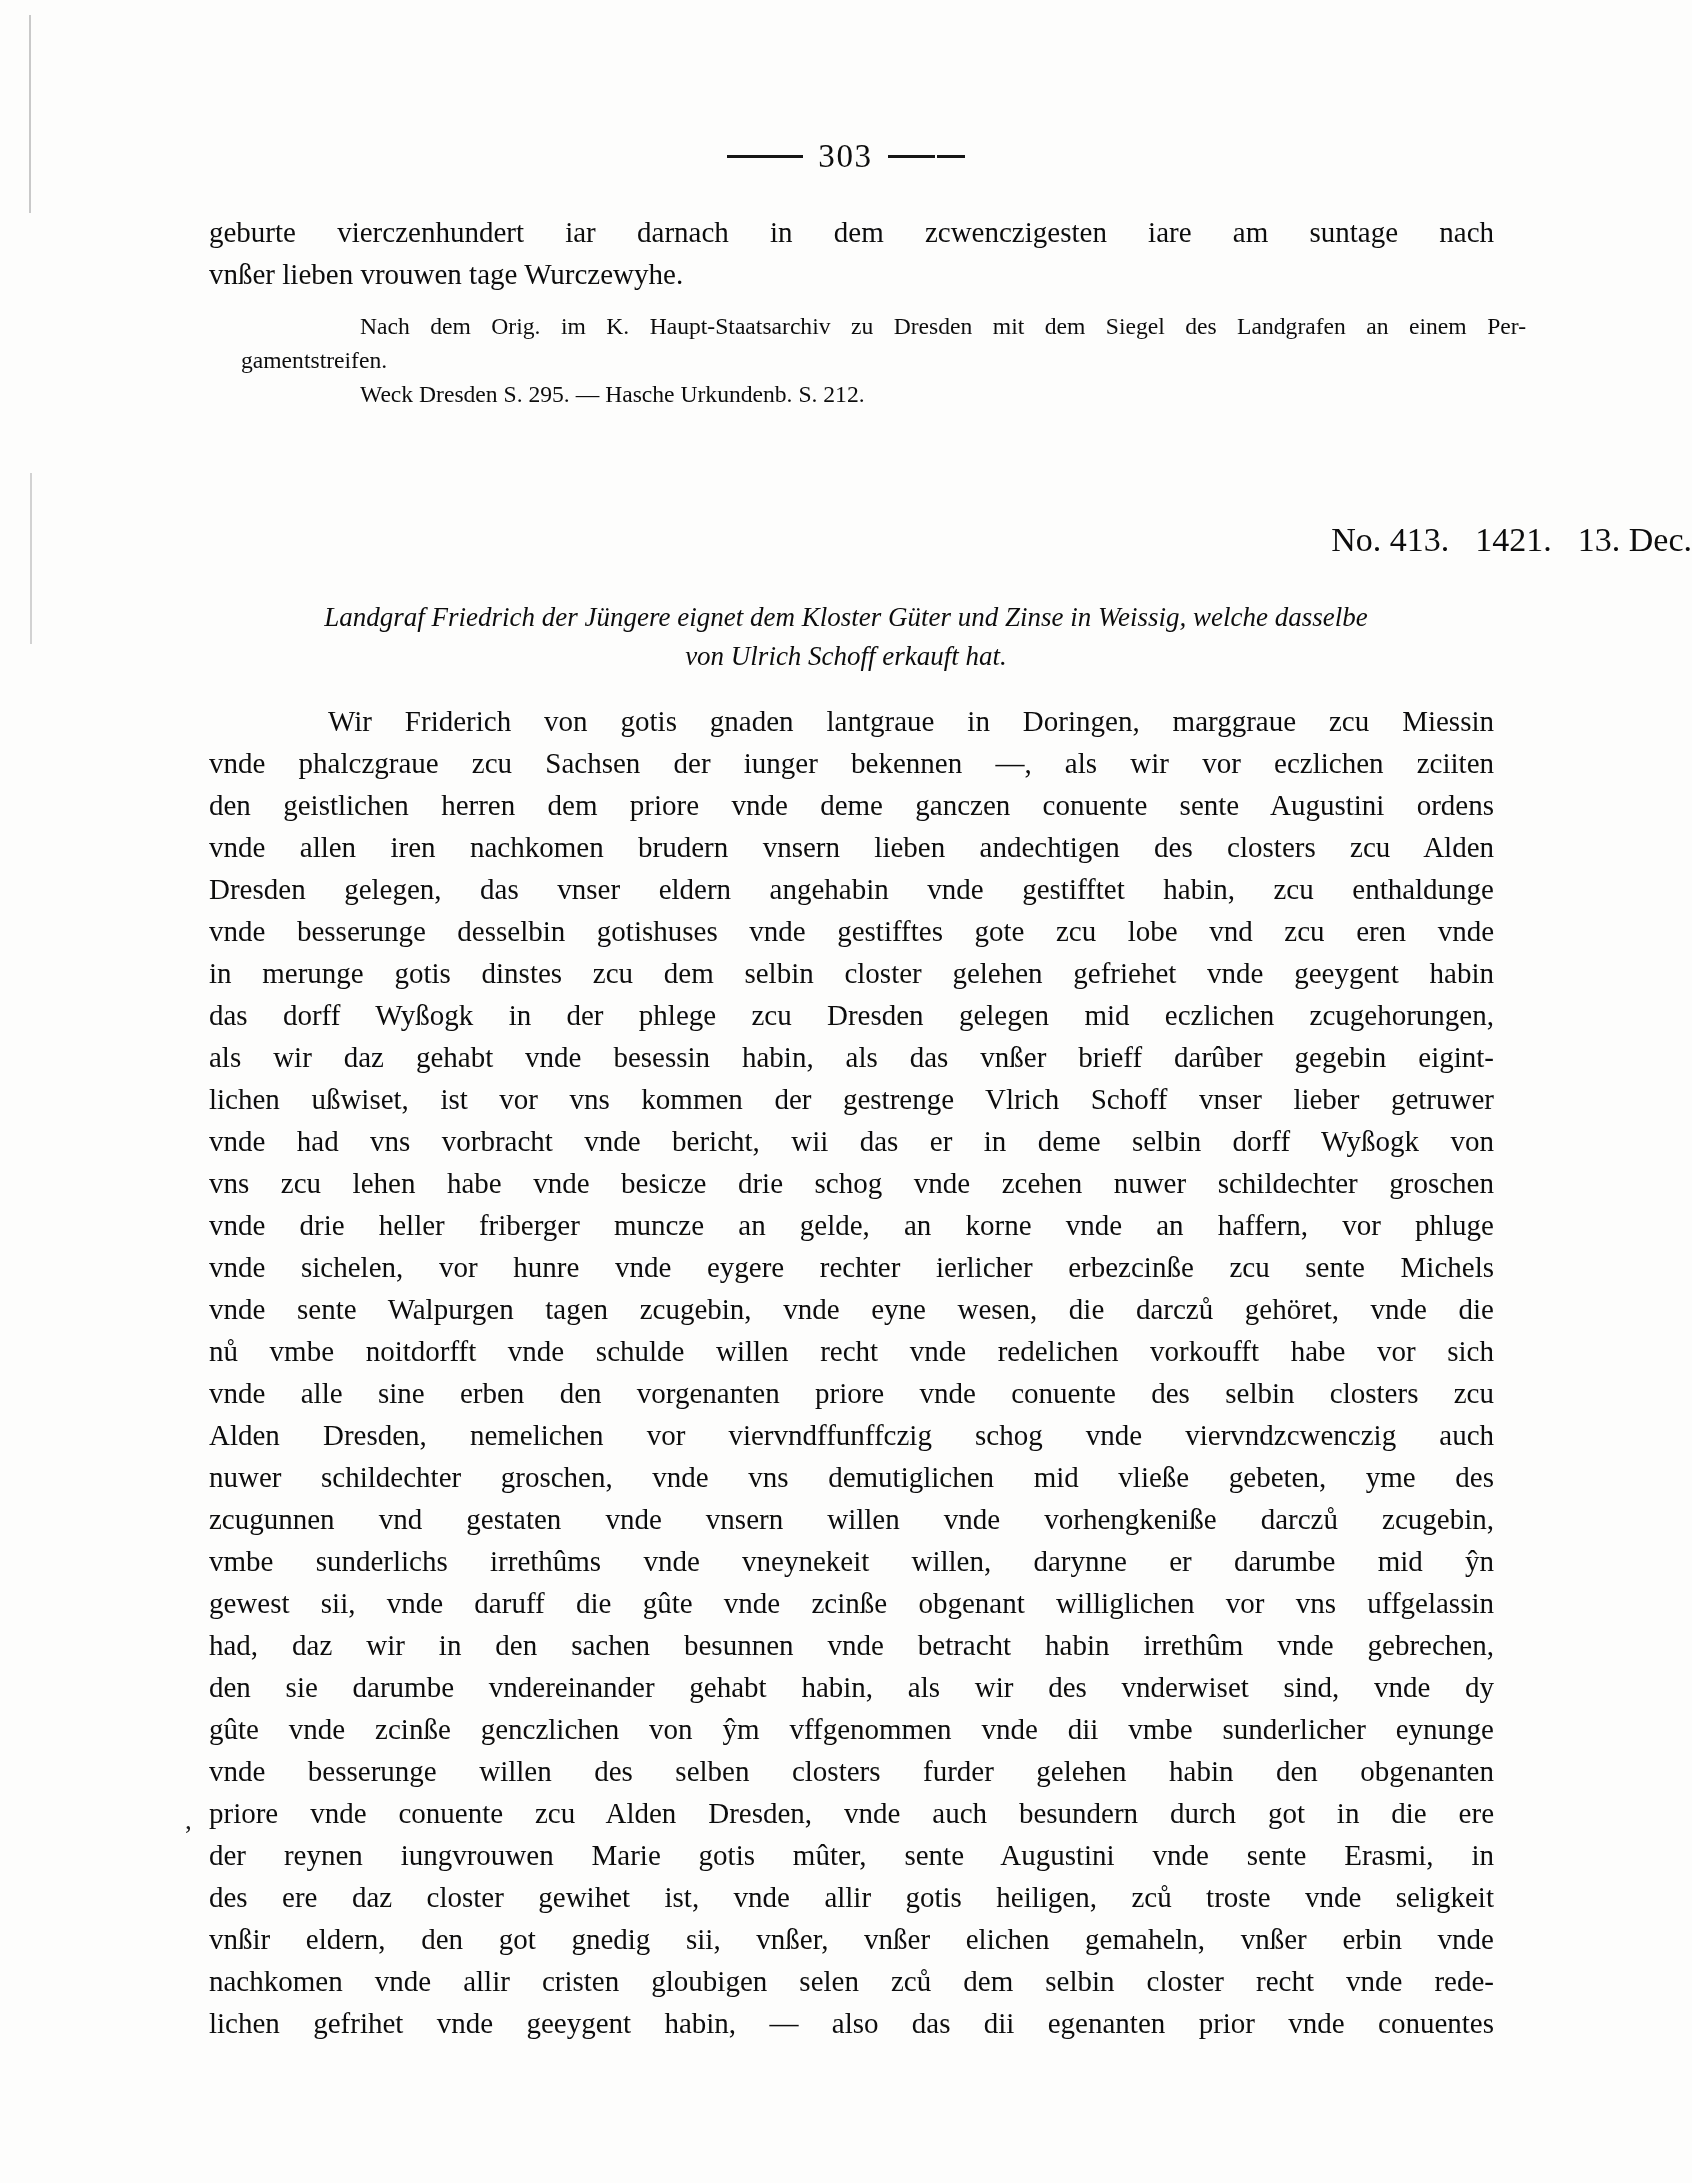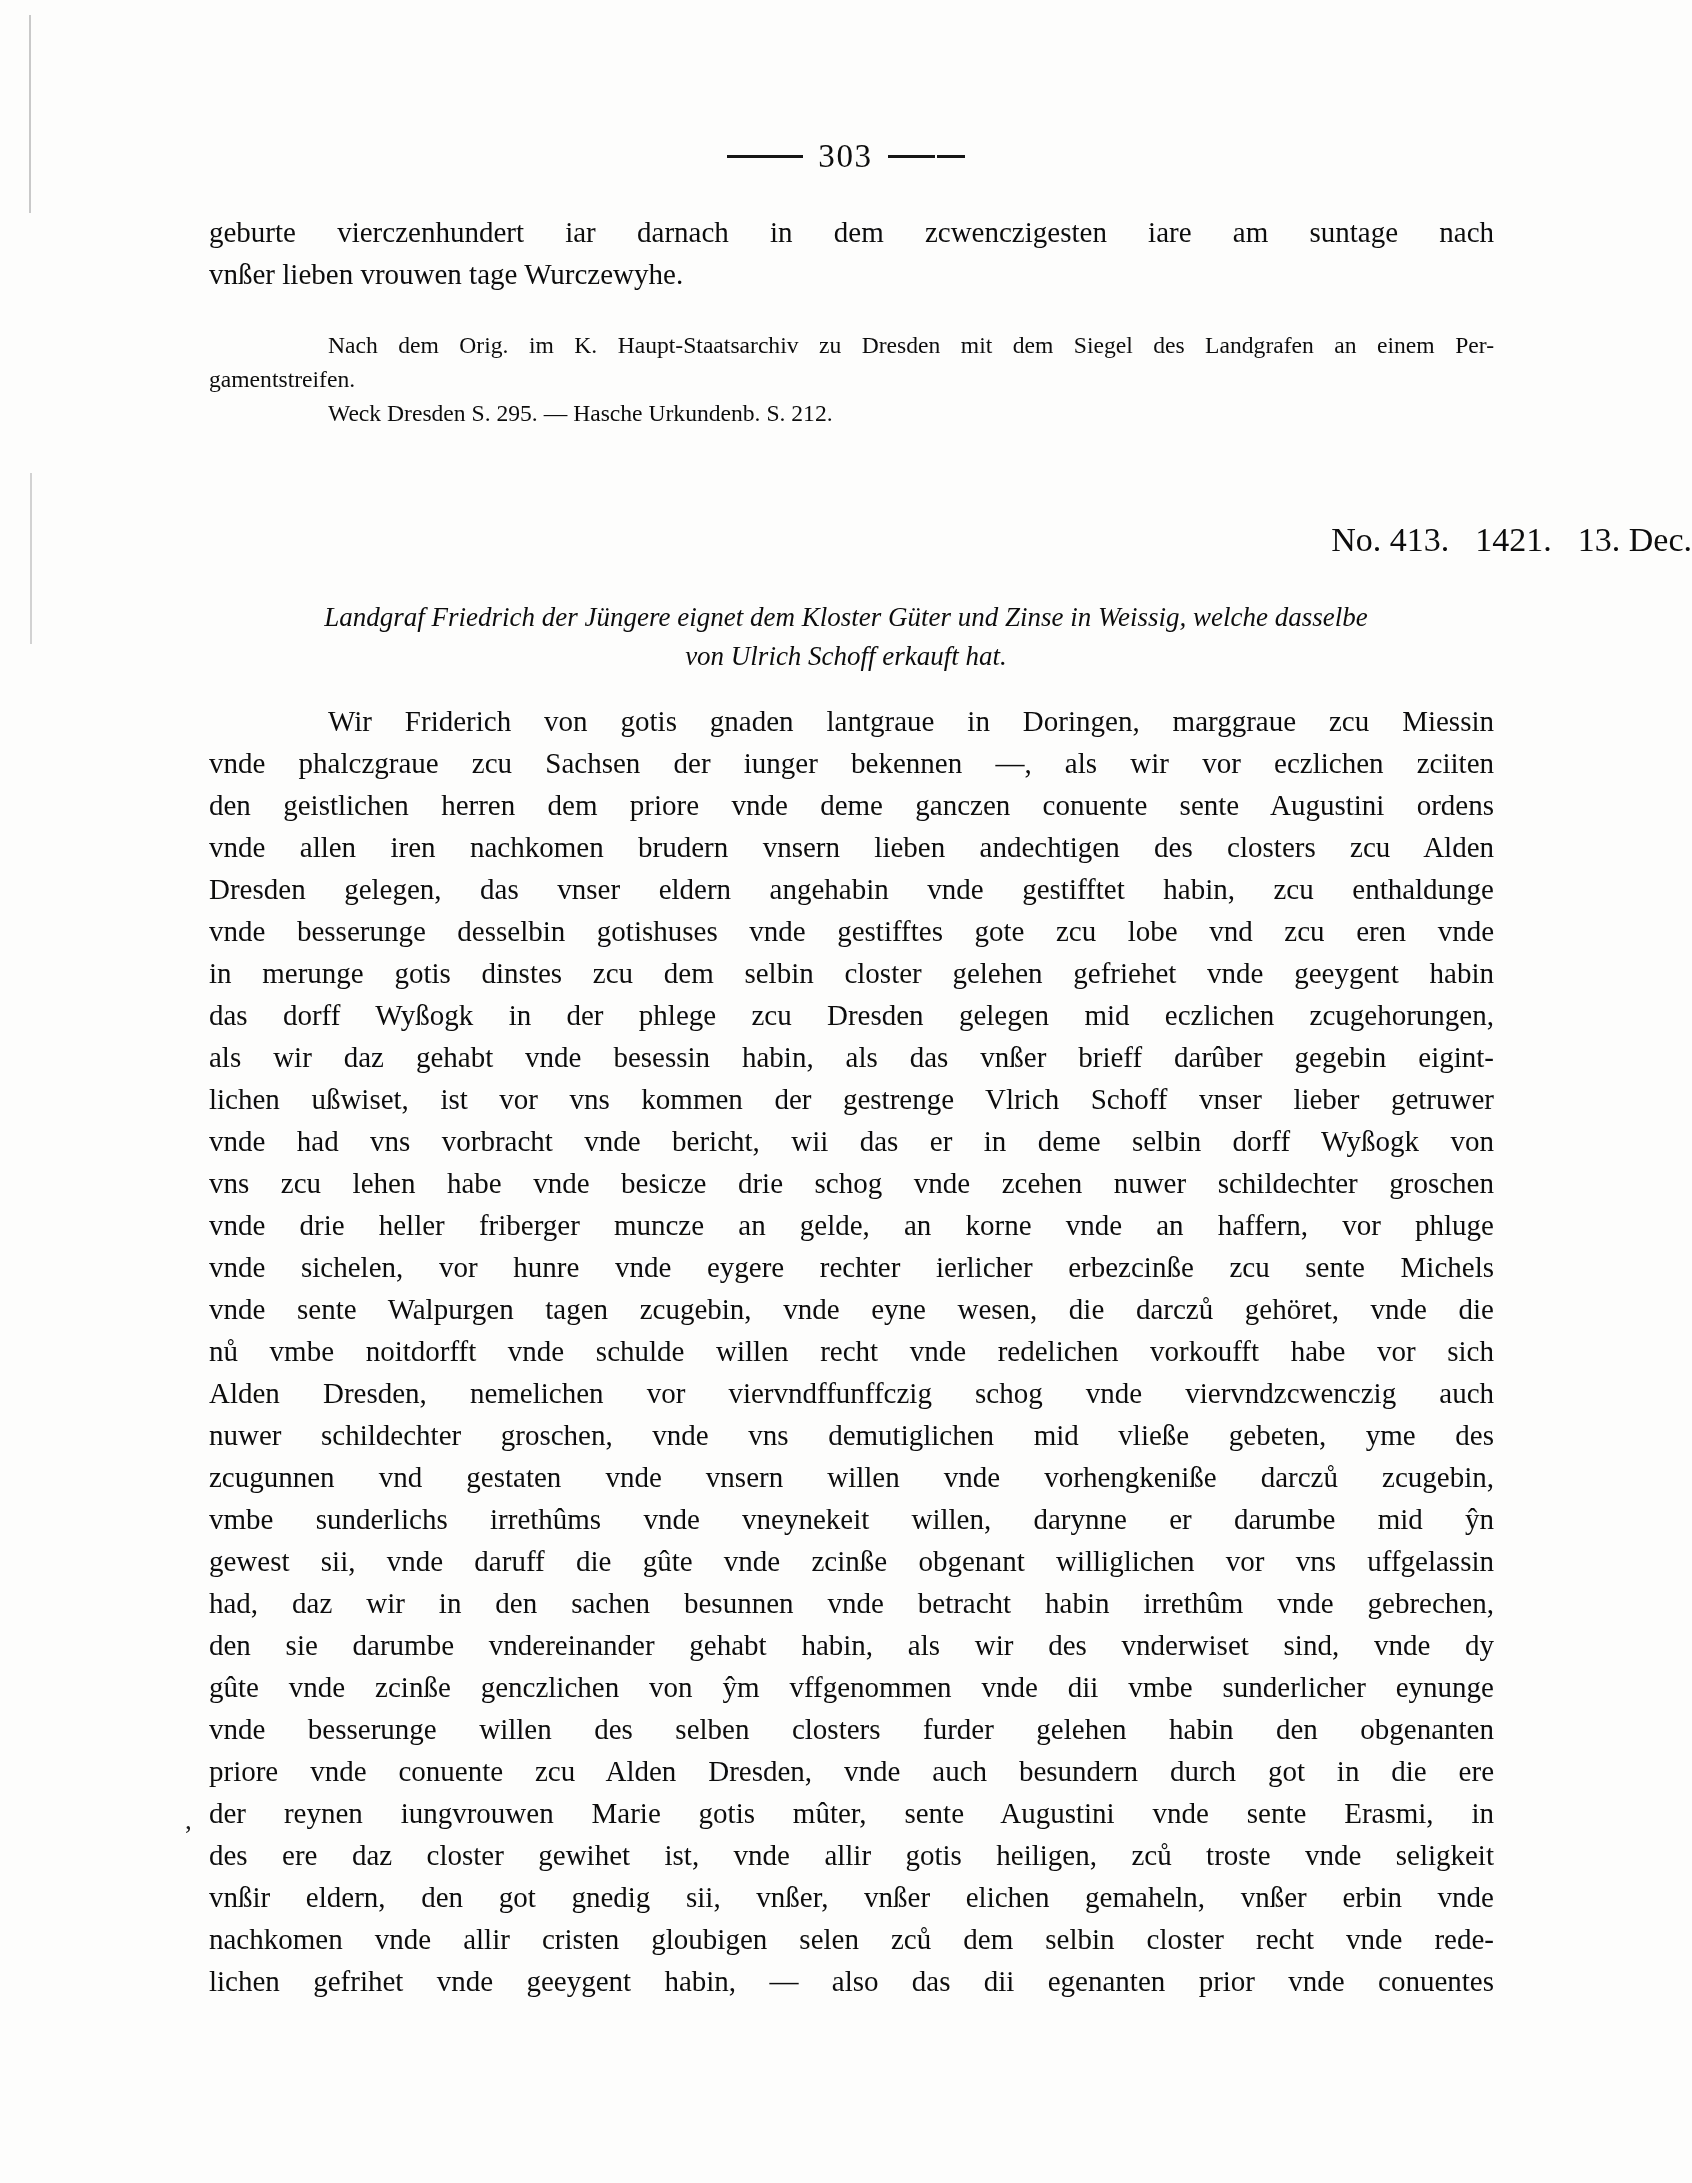--- a/index.html
+++ b/index.html
@@ -42,21 +42,21 @@
     line-height: 33px;
   }
   
   .col {
     position: absolute;
     left: 209px;
     width: 1285px;
   }
   .fragment { top: 211px; }
   .body-col { top: 700px; }
-  .note-col { top: 328px; }
+  .note-col { top: 309px; margin-left: 32px; }
 
   .line {
     font-size: 29px;
     line-height: 42px;
     text-align: justify;
     text-align-last: justify;
     white-space: normal;
   }
   .line.short { text-align-last: auto; }
   .indent { text-indent: 119px; }
@@ -156,20 +156,21 @@
     <div class="line">in merunge gotis dinstes zcu dem selbin closter gelehen gefriehet vnde geeygent habin</div>
     <div class="line">das dorff Wyßogk in der phlege zcu Dresden gelegen mid eczlichen zcugehorungen,</div>
     <div class="line">als wir daz gehabt vnde besessin habin, als das vnßer brieff darûber gegebin eigint-</div>
     <div class="line">lichen ußwiset, ist vor vns kommen der gestrenge Vlrich Schoff vnser lieber getruwer</div>
     <div class="line">vnde had vns vorbracht vnde bericht, wii das er in deme selbin dorff Wyßogk von</div>
     <div class="line">vns zcu lehen habe vnde besicze drie schog vnde zcehen nuwer schildechter groschen</div>
     <div class="line">vnde drie heller friberger muncze an gelde, an korne vnde an haffern, vor phluge</div>
     <div class="line">vnde sichelen, vor hunre vnde eygere rechter ierlicher erbezcinße zcu sente Michels</div>
     <div class="line">vnde sente Walpurgen tagen zcugebin, vnde eyne wesen, die darczů gehöret, vnde die</div>
     <div class="line">nů vmbe noitdorfft vnde schulde willen recht vnde redelichen vorkoufft habe vor sich</div>
+    <div class="line">vnde alle sine erben den vorgenanten priore vnde conuente des selbin closters zcu</div>
     <div class="line">Alden Dresden, nemelichen vor viervndffunffczig schog vnde viervndzcwenczig auch</div>
     <div class="line">nuwer schildechter groschen, vnde vns demutiglichen mid vließe gebeten, yme des</div>
     <div class="line">zcugunnen vnd gestaten vnde vnsern willen vnde vorhengkeniße darczů zcugebin,</div>
     <div class="line">vmbe sunderlichs irrethûms vnde vneynekeit willen, darynne er darumbe mid ŷn</div>
     <div class="line">gewest sii, vnde daruff die gûte vnde zcinße obgenant williglichen vor vns uffgelassin</div>
     <div class="line">had, daz wir in den sachen besunnen vnde betracht habin irrethûm vnde gebrechen,</div>
     <div class="line">den sie darumbe vndereinander gehabt habin, als wir des vnderwiset sind, vnde dy</div>
     <div class="line">gûte vnde zcinße genczlichen von ŷm vffgenommen vnde dii vmbe sunderlicher eynunge</div>
     <div class="line">vnde besserunge willen des selben closters furder gelehen habin den obgenanten</div>
     <div class="line">priore vnde conuente zcu Alden Dresden, vnde auch besundern durch got in die ere</div>

